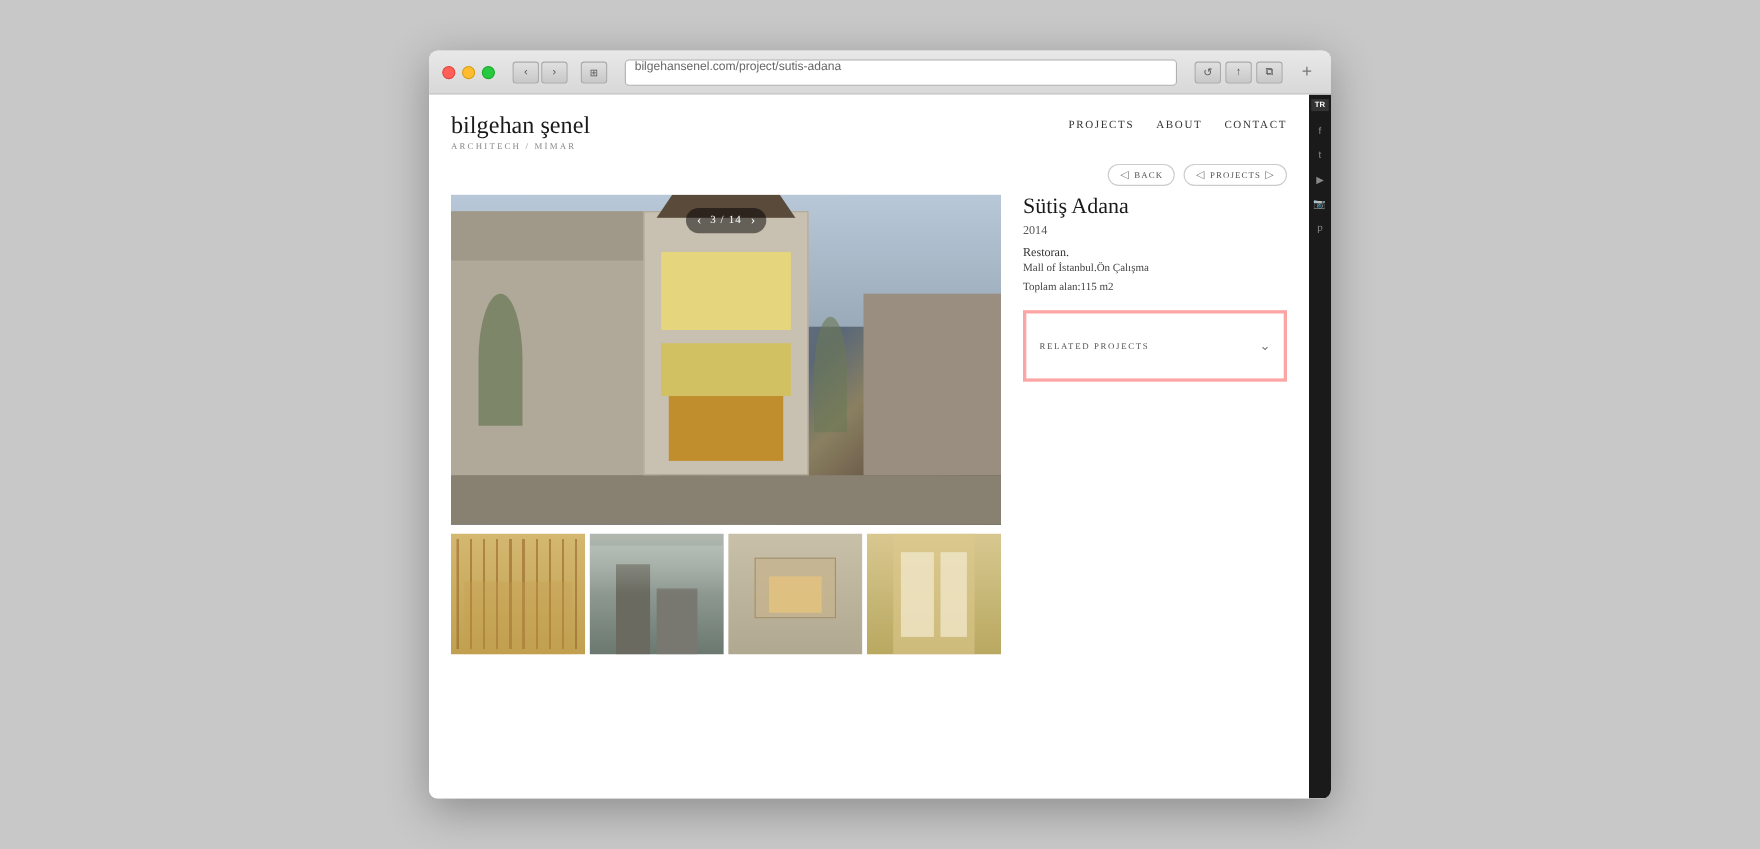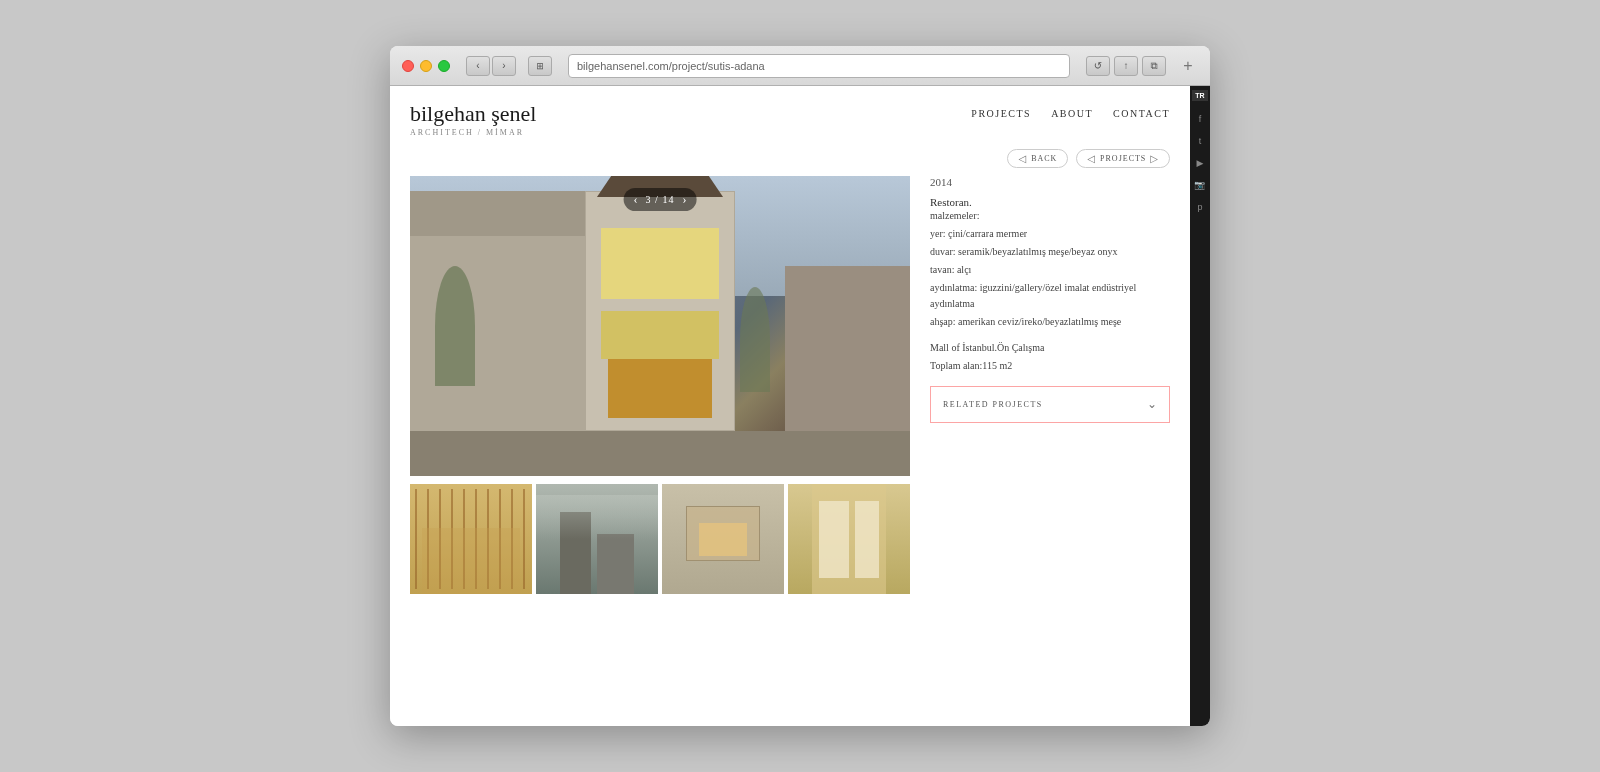--- a/index.html
+++ b/index.html
@@ -85,21 +85,20 @@
     }
 
     .address-bar {
       flex: 1;
       height: 24px;
       background: white;
       border: 1px solid #b0b0b0;
       border-radius: 4px;
       margin: 0 8px;
       display: flex;
-      align-items: center;
       padding: 0 8px;
       font-size: 11px;
       color: #666;
     }
 
     .toolbar-right {
       display: flex;
       gap: 4px;
     }
     .toolbar-btn {
@@ -360,22 +359,22 @@
     }
     .details-section {
       margin-bottom: 10px;
     }
 
     
     .related-projects-btn {
       display: flex;
       align-items: center;
       justify-content: space-between;
-      border: 1px solid #fca5a5;
-      padding: 10px 12px;
+      border: 3px solid #fca5a5;
+      padding: 22px 12px;
       margin-top: 12px;
       cursor: pointer;
     }
     .related-label {
       font-size: 8px;
       letter-spacing: 1.5px;
       color: #555;
     }
     .related-arrow {
       font-size: 12px;
@@ -502,32 +501,25 @@
                 <div class="thumb-detail" style="background:linear-gradient(180deg,#d8c890 0%,#b8a860 100%);">
                   <div style="position:absolute;top:0;left:20%;width:60%;height:100%;background:rgba(220,200,140,0.6);"></div>
                   <div style="position:absolute;top:15%;left:25%;width:25%;height:70%;background:rgba(240,230,200,0.8);"></div>
                   <div style="position:absolute;top:15%;left:55%;width:20%;height:70%;background:rgba(240,230,200,0.8);"></div>
                 </div>
               </div>
             </div>
           </div>
 
           <div class="project-info">
+            <h2 class="project-title">Sütiş Adana</h2>
             <div class="project-year">2014</div>
             <div class="project-type">Restoran.</div>
 
             <div class="project-details">
-              <div class="details-section">
-                <p>malzemeler:</p>
-                <p>yer: çini/carrara mermer</p>
-                <p>duvar: seramik/beyazlatılmış meşe/beyaz onyx</p>
-                <p>tavan: alçı</p>
-                <p>aydınlatma: iguzzini/gallery/özel imalat endüstriyel aydınlatma</p>
-                <p>ahşap: amerikan ceviz/ireko/beyazlatılmış meşe</p>
-              </div>
 
 
               <div class="details-section">
                 <p>Mall of İstanbul.Ön Çalışma</p>
                 <p>Toplam alan:115 m2</p>
               </div>
             </div>
 
             <div class="related-projects-btn">
               <span class="related-label">RELATED PROJECTS</span>

